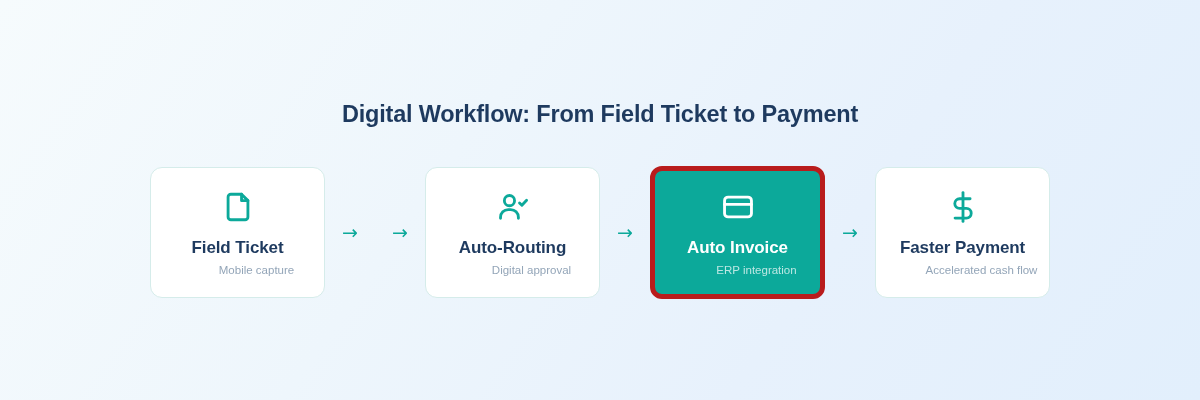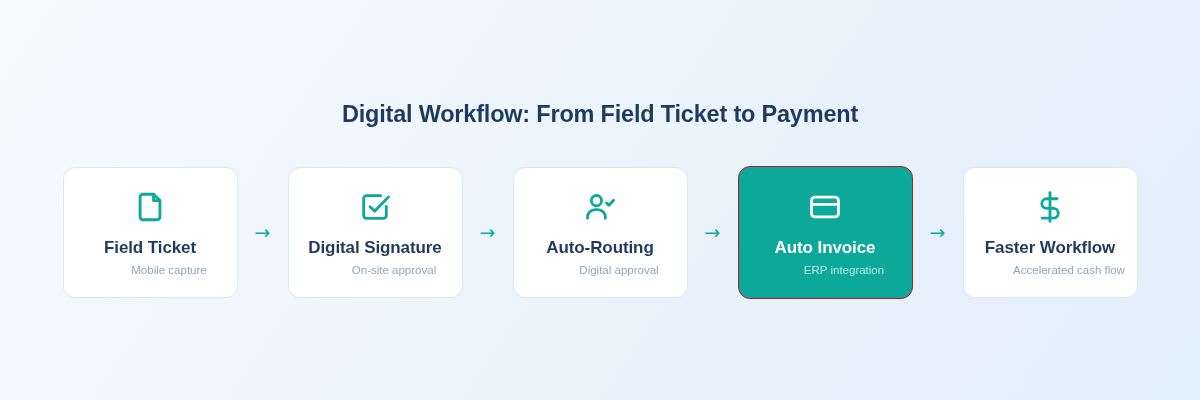--- a/index.html
+++ b/index.html
@@ -51,21 +51,21 @@
     border: 1px solid #d5ecea;
     display: flex;
     flex-direction: column;
     align-items: center;
     justify-content: center;
     flex: 0 0 auto;
   }
   .card.highlight {
     height: 133px;
     background: #0ca99a;
-    border: 1px solid #b91c1c;
+    border: 5px solid #b91c1c;
   }
   .card-icon {
     height: 38px;
     display: flex;
     align-items: center;
     justify-content: center;
     margin-bottom: 13px;
   }
   .card-title {
     font-size: 17px;
@@ -112,30 +112,20 @@
           <path d="M14.5 3H7a2 2 0 0 0-2 2v14a2 2 0 0 0 2 2h10a2 2 0 0 0 2-2V7.5z"></path>
           <path d="M14.5 3v4.5H19"></path>
         </svg>
       </span>
       <div class="card-title">Field Ticket</div>
       <div class="card-sub">Mobile capture</div>
     </div>
 
     <div class="arrow">→</div>
 
-    <div class="card">
-      <span class="card-icon">
-        <svg width="34" height="34" viewBox="0 0 24 24" fill="none" stroke="#0ca99a" stroke-width="2" stroke-linecap="round" stroke-linejoin="round">
-          <path d="M20 11.5V18a2 2 0 0 1-2 2H6a2 2 0 0 1-2-2V6a2 2 0 0 1 2-2h10"></path>
-          <path d="M8.5 11.8l3.2 3.2L21.5 5"></path>
-        </svg>
-      </span>
-      <div class="card-title">Digital Signature</div>
-      <div class="card-sub">On-site approval</div>
-    </div>
 
     <div class="arrow">→</div>
 
     <div class="card">
       <span class="card-icon">
         <svg width="34" height="34" viewBox="0 0 24 24" fill="none" stroke="#0ca99a" stroke-width="2" stroke-linecap="round" stroke-linejoin="round">
           <circle cx="9.5" cy="7.5" r="3.6"></circle>
           <path d="M3.2 20v-0.8a5.4 5.4 0 0 1 5.4-5.4h1.8a5.4 5.4 0 0 1 5.4 5.4V20"></path>
           <path d="M16.6 9.1l1.7 1.7 3.3-3.5"></path>
         </svg>
@@ -159,18 +149,18 @@
 
     <div class="arrow">→</div>
 
     <div class="card">
       <span class="card-icon">
         <svg width="34" height="34" viewBox="0 0 24 24" fill="none" stroke="#0ca99a" stroke-width="2" stroke-linecap="round" stroke-linejoin="round">
           <path d="M12 1.8v20.4"></path>
           <path d="M17 6.2H9.6a3.4 3.4 0 0 0 0 6.8h4.8a3.4 3.4 0 0 1 0 6.8H6.4"></path>
         </svg>
       </span>
-      <div class="card-title">Faster Workflow</div>
+      <div class="card-title">Faster Payment</div>
       <div class="card-sub">Accelerated cash flow</div>
     </div>
 
   </div>
 </div>
 
 </body></html>

